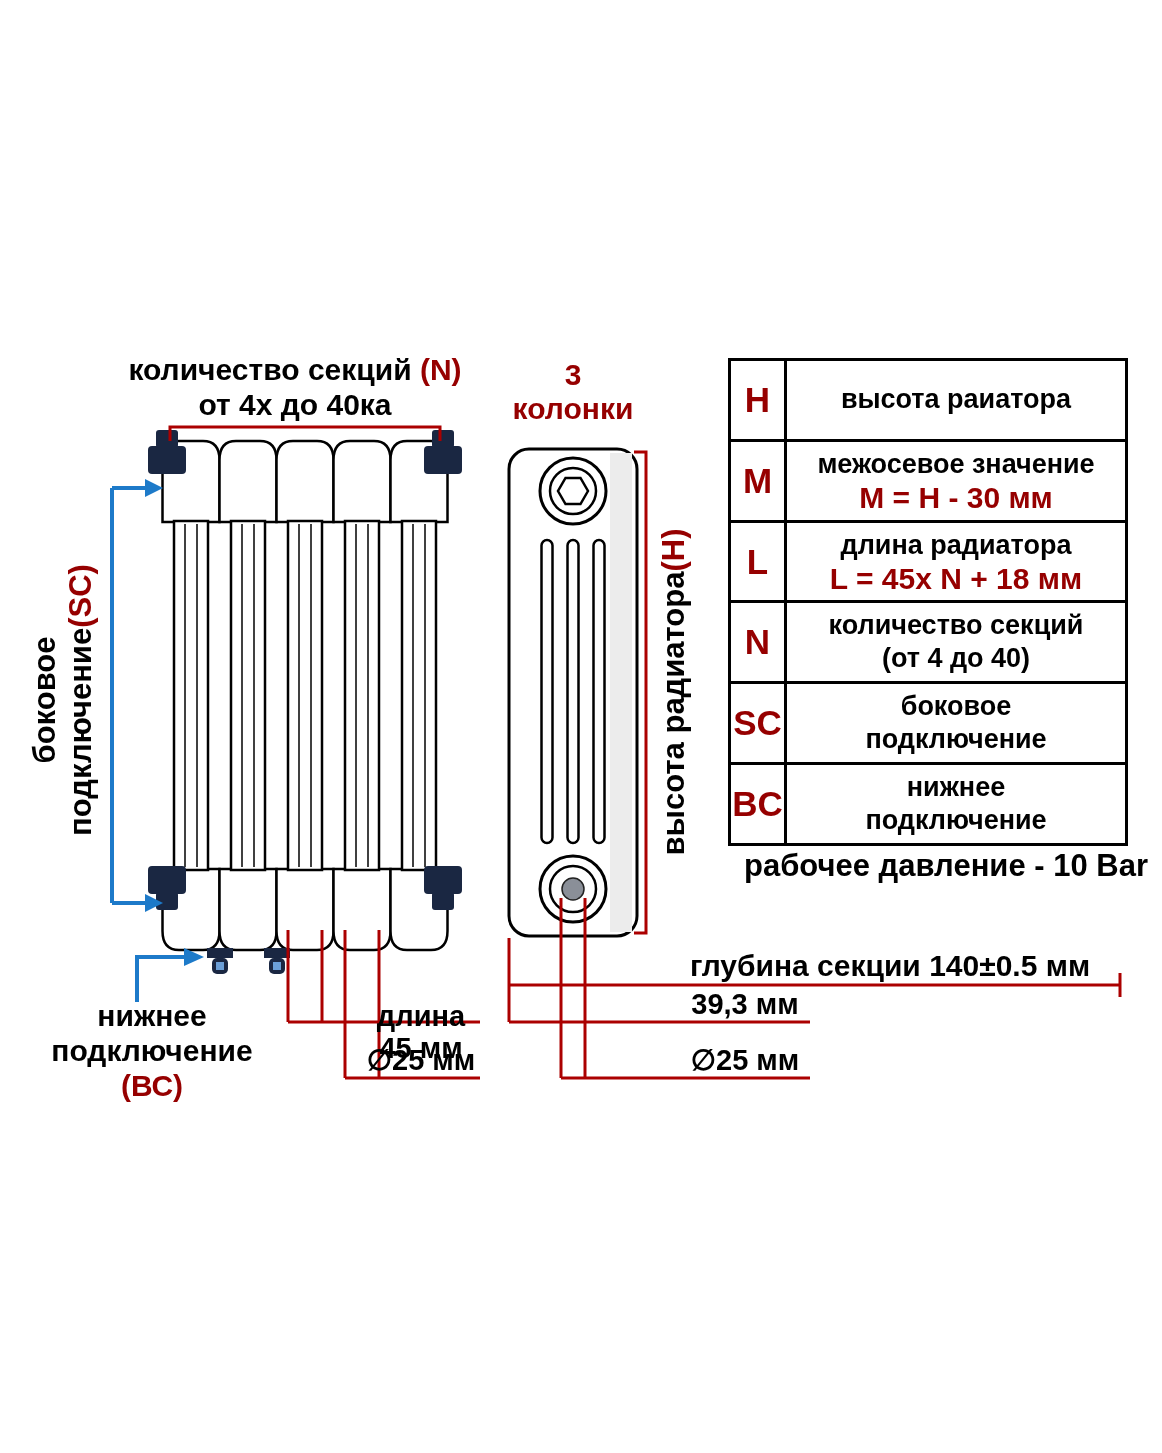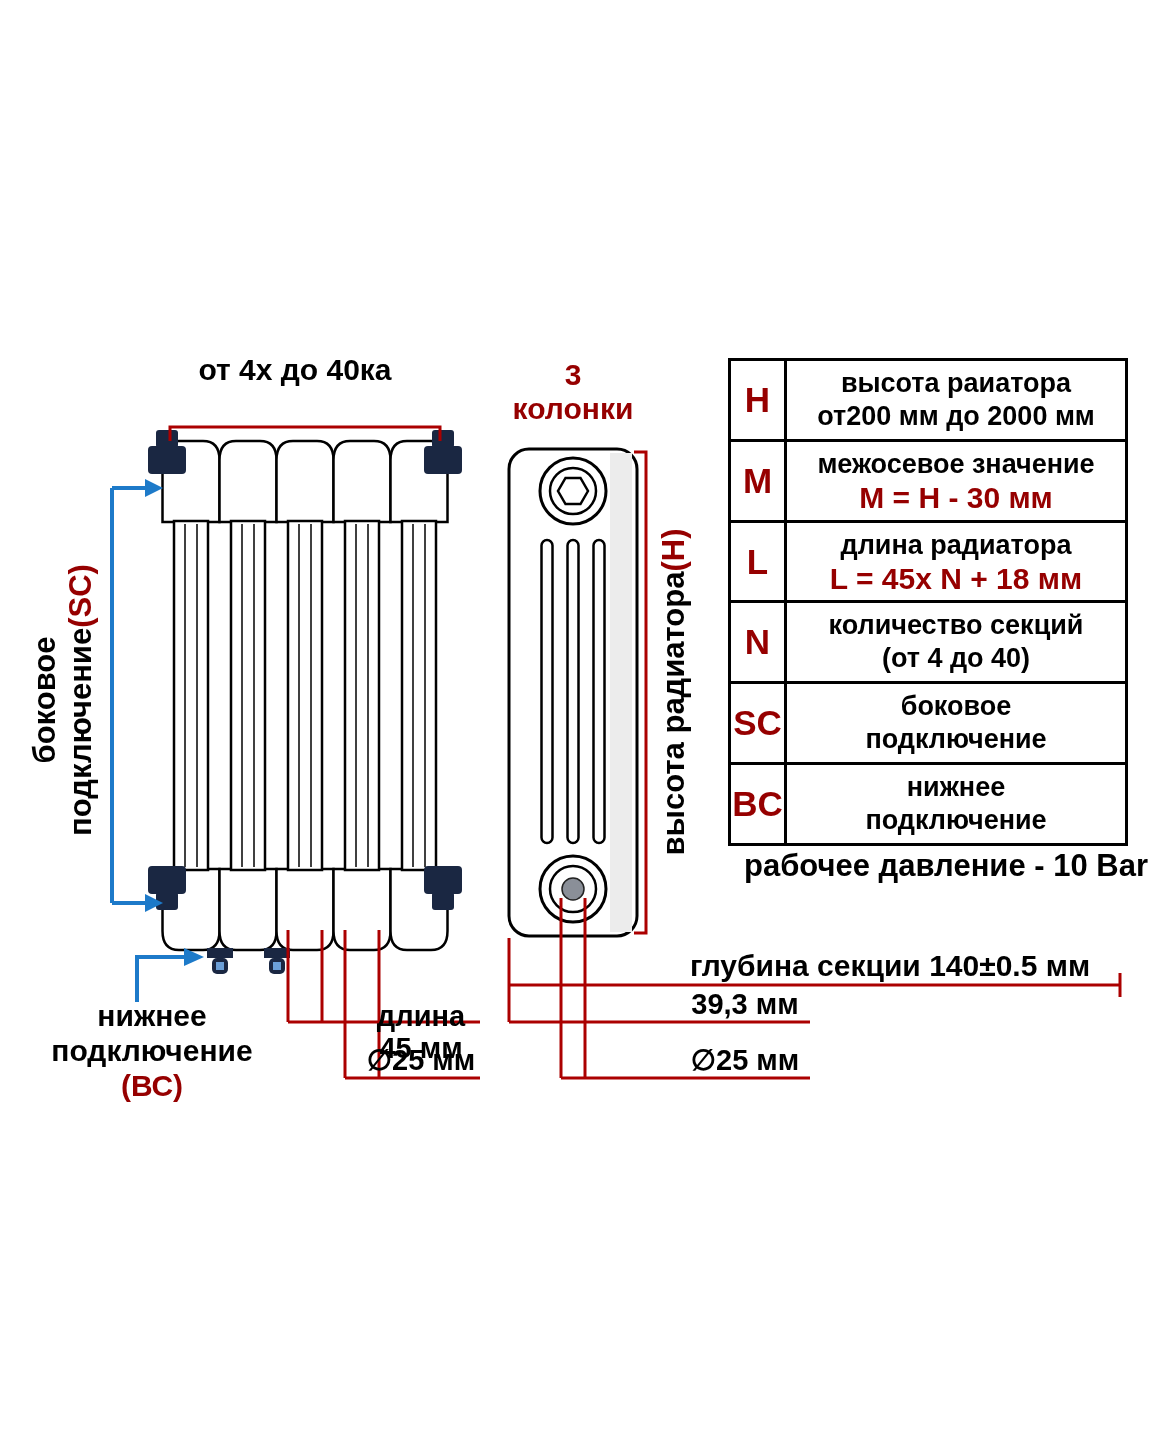--- a/index.html
+++ b/index.html
@@ -129,20 +129,23 @@
       <line x1="112" y1="488" x2="148" y2="488"></line>
       <polygon points="163,488 145,479 145,497"></polygon>
       <line x1="112" y1="903" x2="148" y2="903"></line>
       <polygon points="163,903 145,894 145,912"></polygon>
       <polyline points="137,1002 137,957 186,957"></polyline>
       <polygon points="204,957 184,948 184,966"></polygon>
     </g>
   </svg>
 
   <div class="abs center" id="label-sections">
+    <div>
+      <span>количество секций </span><span class="red">(N)</span>
+    </div>
     <div>от 4х до 40ка</div>
   </div>
 
   <div class="abs center red" id="label-columns">
     <div>3</div>
     <div>колонки</div>
   </div>
 
   <div class="abs" id="label-side-connection">
     <div>боковое</div>
@@ -174,21 +177,20 @@
 
   <div class="abs" id="label-depth">глубина секции 140±0.5 мм</div>
 
   <div class="abs" id="label-pressure">рабочее давление - 10 Bar</div>
 
   <div class="abs" id="spec-table">
     <div class="trow">
       <div class="tkey red">H</div>
       <div class="tdesc">
         <div>высота раиатора</div>
-        <div>от200 мм до 2000 мм</div>
       </div>
     </div>
     <div class="trow">
       <div class="tkey red">M</div>
       <div class="tdesc">
         <div>межосевое значение</div>
         <div class="red formula">M = H - 30 мм</div>
       </div>
     </div>
     <div class="trow">

